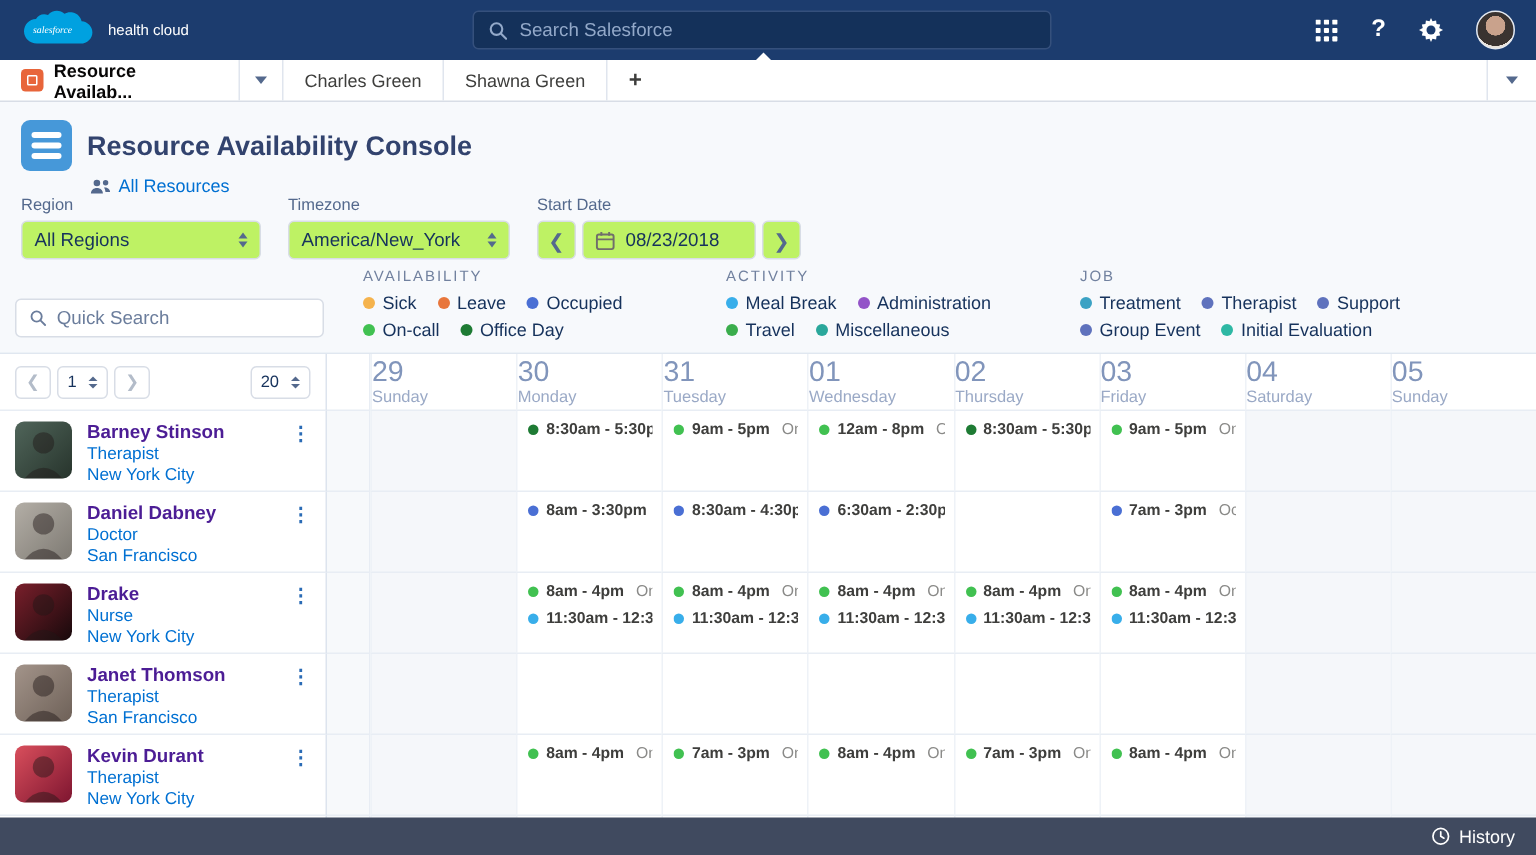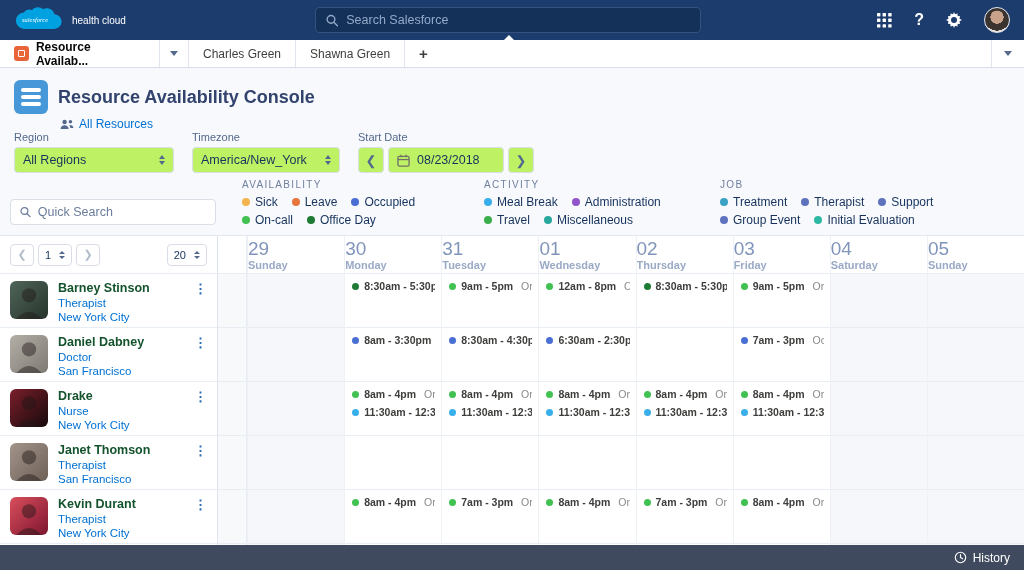--- a/index.html
+++ b/index.html
@@ -76,26 +76,26 @@
   .pgroup { display:flex; gap:4px; align-items:center; }
   .pbtn { height:22px; min-width:24px; border:1px solid #d8dde6; border-radius:4px; background:#fff; display:flex; align-items:center; justify-content:center; font-size:11px; color:#b3bcc9; padding:0 6px; cursor:pointer; }
   .pbtn.num { color:#16325c; gap:6px; }
   .pbtn .stepper { margin-left:2px; }
   .pbtn .stepper i.up { border-bottom-width:3.5px; }
   .pbtn .stepper i.dn { border-top-width:3.5px; }
   .narrow { background:#f7f9fb; border-right:1px solid #e8edf4; }
   .nhead { border-right:1px solid #e8edf4; }
   .dhead { text-align:left; padding-top:3px; border-left:1px solid #eef2f7; }
   .dnum { font-size:19px; color:#8195bb; line-height:20px; }
-  .dname { font-size:11px; color:#9aa9c6;font-weight:bold; }
+  .dname { font-size:11px; color:#9aa9c6; }
   .rcell { display:flex; padding:7px 8px 0 10px; border-right:1px solid #dde4ee; gap:10px; }
   .avatar { width:38px; height:38px; border-radius:6px; flex:none; position:relative; overflow:hidden; }
   .avatar svg { position:absolute; inset:0; }
   .rinfo { flex:1; min-width:0; }
-  .rname { font-size:12.5px; font-weight:bold; color:#14532d; line-height:15px; }
+  .rname { font-size:12.5px; font-weight:bold; color:#4c1d95; line-height:15px; }
   .rlink { font-size:11.5px; color:#0070d2; line-height:14px; cursor:pointer; }
   .rmenu { color:#2a6bb5; font-size:13px; font-weight:bold; cursor:pointer; line-height:15px; padding:0 2px; }
   .daycell { border-left:1px solid #eef2f7; cursor:pointer; }
   .daycell.weekend, .narrow.weekend { background:#f5f7fa; }
   .entry { display:flex; align-items:flex-start; gap:5px; margin:6px 6px 0 7px; white-space:nowrap; overflow:hidden; }
   .edot { width:7px; height:7px; border-radius:50%; flex:none; margin-top:3px; }
   .etime { font-size:10.5px; font-weight:bold; color:#3e3e3c; }
   .estatus { font-size:10.5px; color:#8a8a88; }
 
   

